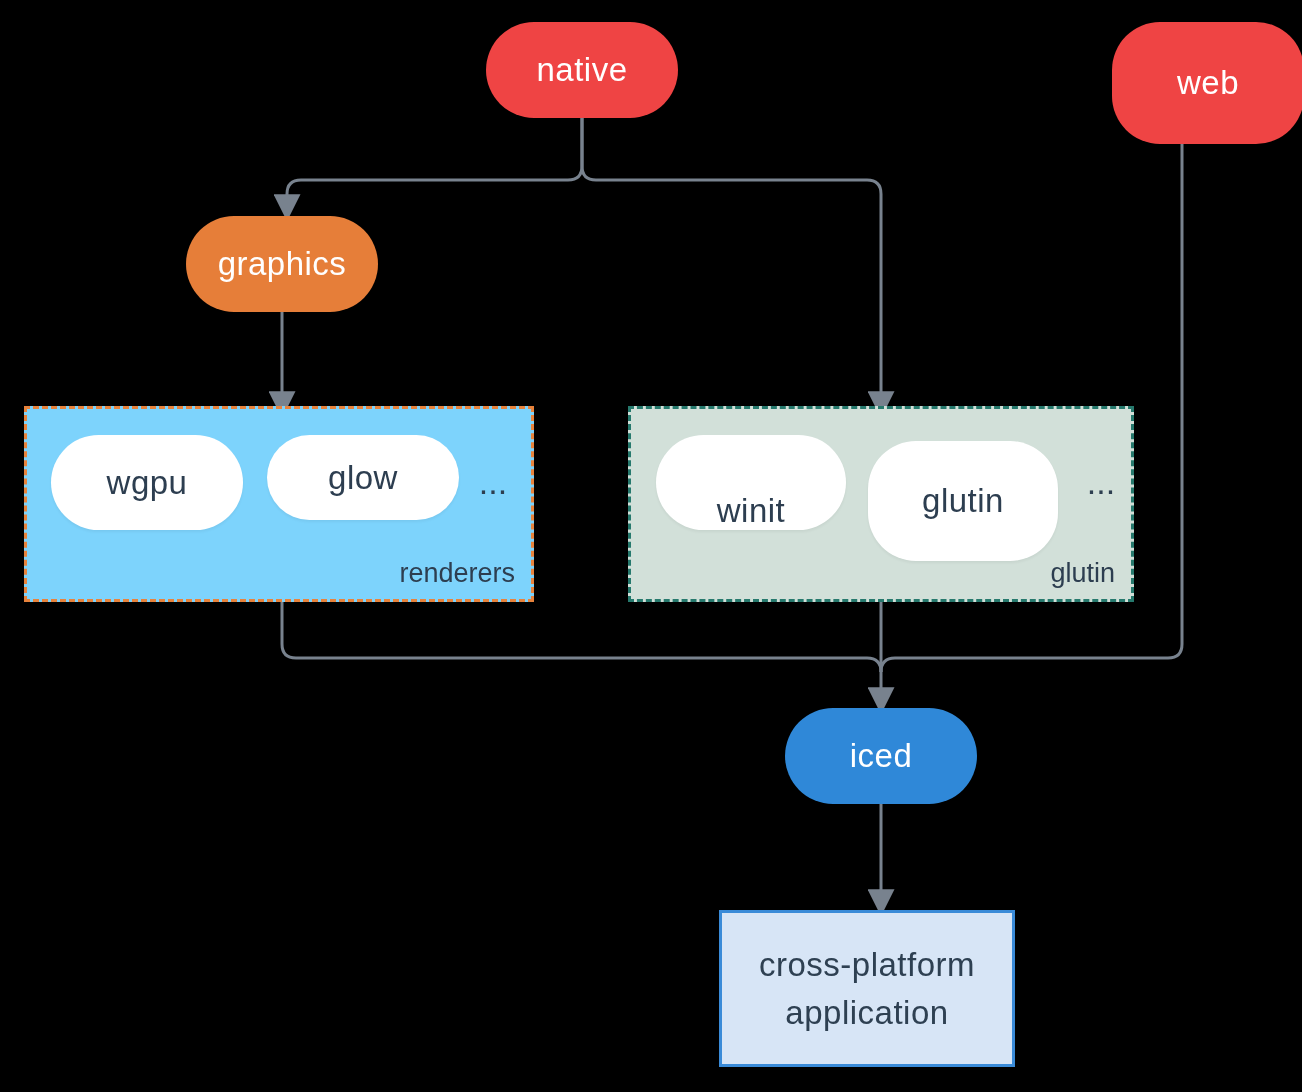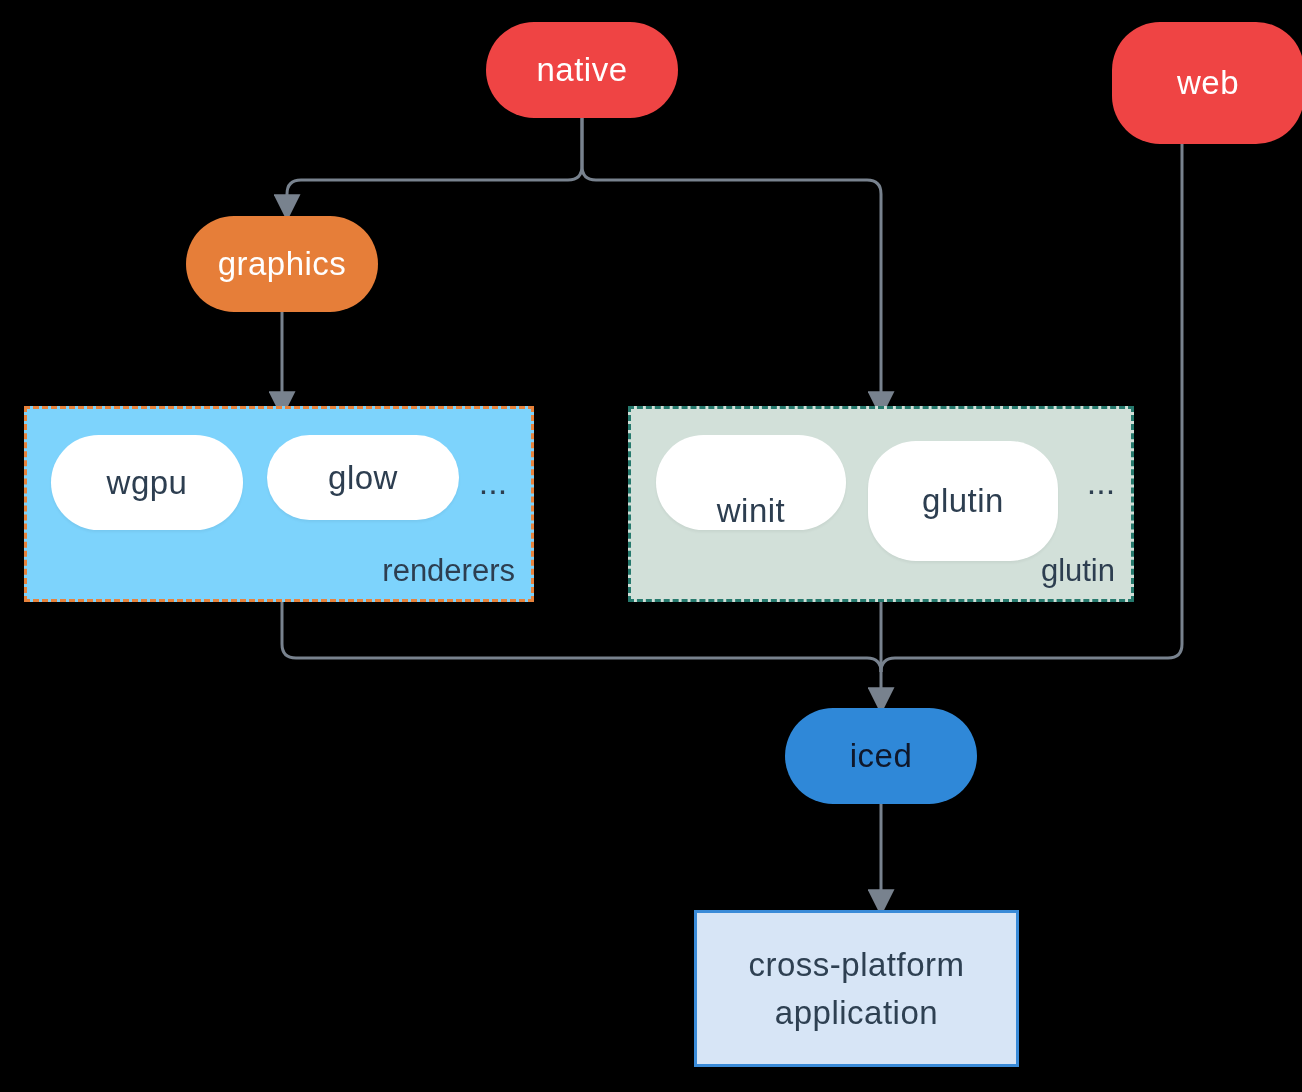--- a/index.html
+++ b/index.html
@@ -26,40 +26,40 @@
     position: absolute;
     border-radius: 48px;
     display: flex;
     align-items: center;
     justify-content: center;
     font-size: 33px;
     letter-spacing: 0.5px;
   }
   .pill.purple { background: #ef4444; color: #ffffff; }
   .pill.orange { background: #E67E39; color: #ffffff; }
-  .pill.blue   { background: #2F88D8; color: #0f172a; }
+  .pill.blue   { background: #2F88D8; color: #ffffff; }
   .pill.white  { background: #ffffff; color: #2D3E50; box-shadow: 0 2px 3px rgba(0,0,0,0.05); }
 
   .group {
     position: absolute;
     box-sizing: border-box;
   }
   .group.renderers {
     background: #7dd3fc;
     border: 3px dashed #E8833C;
   }
   .group.shells {
     background: #D2E0D9;
     border: 3px dashed #26796D;
   }
   .group-label {
     position: absolute;
     right: 16px;
     bottom: 10px;
-    font-size: 31px;
+    font-size: 27px;
     color: #2D3E50;
   }
   .ellipsis {
     position: absolute;
     font-size: 34px;
     color: #2D3E50;
     display: flex;
     align-items: center;
     justify-content: center;
   }
@@ -89,21 +89,21 @@
   #group-shells    { left: 628px; top: 406px; width: 506px; height: 196px; }
 
   #node-wgpu   { left: 24px;  top: 26px; width: 192px; height: 95px; }
   #node-glow   { left: 240px; top: 26px; width: 192px; height: 85px; }
   #node-winit  { left: 25px;  top: 26px; width: 190px; height: 95px; align-items: flex-end; }
   #node-glutin { left: 237px; top: 26px; width: 190px; height: 120px; margin-top: 6px; }
 
   #renderers-ellipsis { left: 436px; top: 26px; width: 60px; height: 95px; }
   #shells-ellipsis    { left: 440px; top: 26px; width: 60px; height: 95px; }
 
-  #app-box { left: 694px; top: 910px; width: 325px; height: 157px; }
+  #app-box { left: 719px; top: 910px; width: 296px; height: 157px; }
 </style>
 </head>
 <body>
 
 <div class="canvas">
 
   <svg class="connectors" viewBox="0 0 1302 1092" fill="none">
     <defs>
       <marker id="arrow" viewBox="0 0 10 10" refX="1" refY="5" markerWidth="9" markerHeight="9" orient="auto-start-reverse">
         <path d="M0,0 L10,5 L0,10 z" fill="#78828E"></path>

